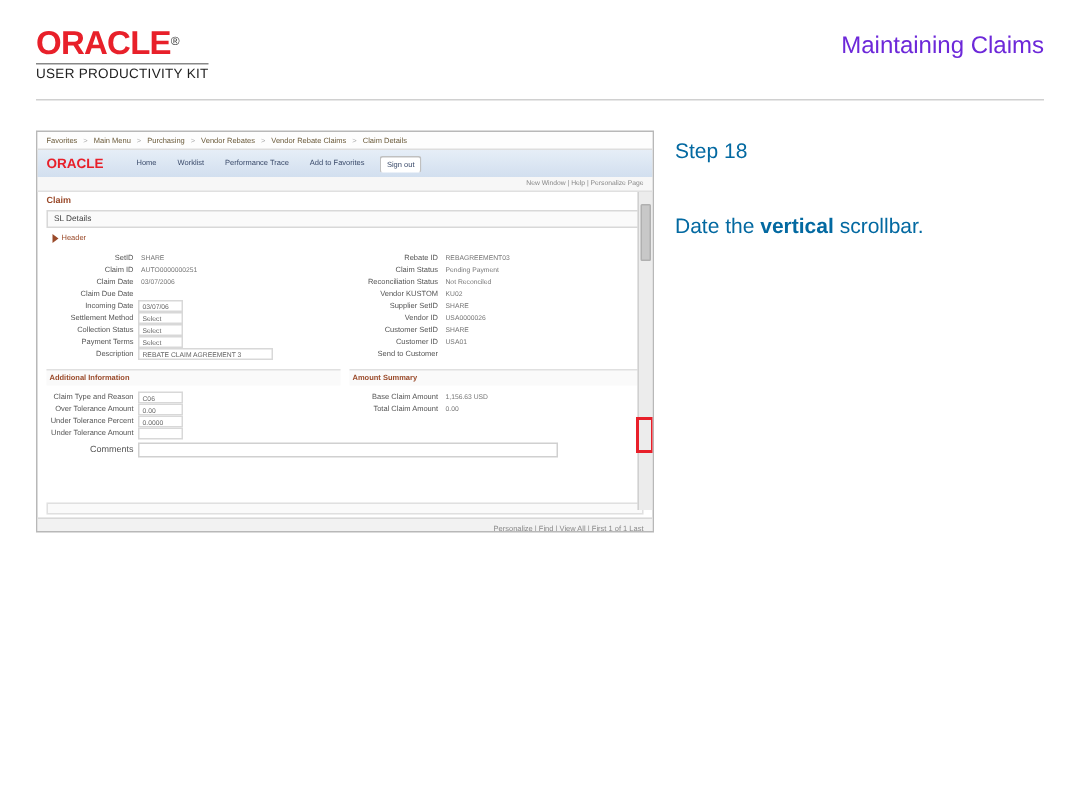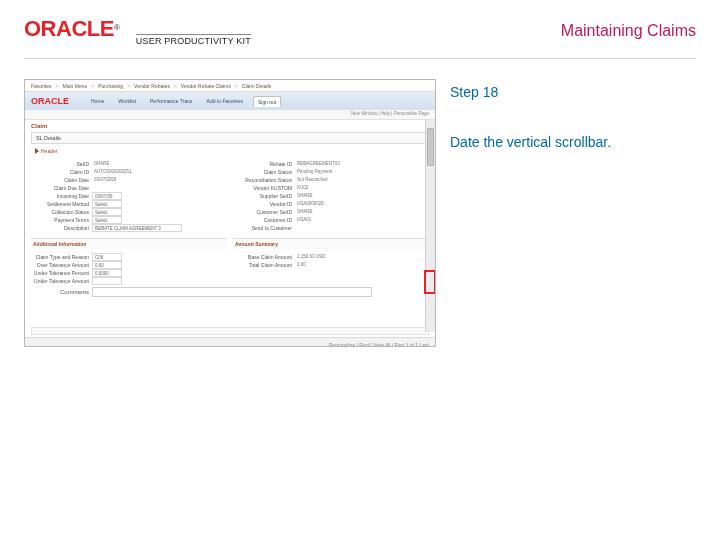--- a/index.html
+++ b/index.html
@@ -1,22 +1,22 @@
 <!DOCTYPE html>
 <html><head>
 <meta charset="utf-8">
 <style>
   * { box-sizing: border-box; margin: 0; padding: 0; }
   body { width: 720px; height: 540px; font-family: Arial, Helvetica, sans-serif; background: #fff; position: relative; }
   .header { display: flex; justify-content: space-between; align-items: flex-start; padding: 16px 24px 8px 24px; }
-  .brand { display: flex; flex-direction: row; gap: 16px; }
+  .brand { display: flex; flex-direction: column; }
   .brand-logo { font-family: Arial, sans-serif; font-weight: bold; color: #e8202a; font-size: 22px; letter-spacing: -0.5px; }
   .brand-tm { font-size: 8px; color: #333; vertical-align: super; }
-  .brand-sub { font-size: 9px; color: #222; border-top: 1px solid #888; margin-top: 18px; padding-top: 1px; letter-spacing: 0.2px; }
-  .doc-title { font-size: 16px; color: #be185d; padding-top: 6px; }
+  .brand-sub { font-size: 9px; color: #222; border-top: 1px solid #888; margin-top: 0; padding-top: 1px; letter-spacing: 0.2px; }
+  .doc-title { font-size: 16px; color: #6d28d9; padding-top: 6px; }
   .divider { height: 1px; background: #d0d0d0; margin: 4px 24px 20px 24px; }
   .content { display: flex; padding: 0 24px; gap: 14px; }
   .shot-wrap { width: 412px; flex: 0 0 412px; }
   .shot { width: 412px; height: 268px; border: 1px solid #b8b8b8; position: relative; background: #fff; font-size: 6px; color: #444; overflow: hidden; }
   .shot-breadcrumb { height: 12px; background: #fdfdfd; border-bottom: 1px solid #ddd; display: flex; align-items: center; padding: 0 6px; gap: 4px; font-size: 5px; color: #6a5a3a; }
   .shot-breadcrumb span.sep { color: #aaa; }
   .shot-topbar { height: 18px; background: linear-gradient(#e6eef7,#d2dfef); display: flex; align-items: center; padding: 0 6px; gap: 6px; font-size: 5px; color: #3a4a6a; }
   .shot-logo { font-weight: bold; color: #e8202a; font-size: 9px; margin-right: 12px; }
   .shot-tab { padding: 2px 4px; border-radius: 2px; }
   .shot-tab.active { background: #fff; border: 1px solid #c0c0c0; border-bottom: none; }
@@ -36,21 +36,21 @@
   .comments-row { padding: 2px 6px; }
   .comments-box { width: 280px; height: 10px; border: 1px solid #d0d0d0; background: #fff; }
   .shot-gap { height: 28px; }
   .shot-status { margin: 0 6px 2px 6px; border: 1px solid #e0e0e0; height: 8px; background: #fafafa; font-size: 4.5px; color: #888; padding: 0 2px; }
   .shot-footer { height: 14px; background: #f2f2f2; border-top: 1px solid #d8d8d8; display: flex; justify-content: space-between; align-items: center; padding: 0 6px; font-size: 5px; color: #888; }
   .scroll-track { position: absolute; right: 0; top: 40px; bottom: 14px; width: 10px; background: #ececec; border-left: 1px solid #d0d0d0; }
   .scroll-thumb { position: absolute; left: 1px; right: 1px; top: 8px; height: 38px; background: #c8c8c8; border: 1px solid #b0b0b0; border-radius: 1px; }
   .highlight { position: absolute; right: -1px; width: 12px; top: 190px; height: 24px; border: 2px solid #e8202a; }
   .side-text { flex: 1; font-size: 14px; color: #0369a1; line-height: 1.6; padding-top: 2px; }
   .step { margin-bottom: 28px; }
-  .bold { font-weight: normal; }
+  .bold { font-weight: bold; }
 </style>
 </head>
 <body>
 
 <div class="header">
   <div class="brand">
     <div>
       <span class="brand-logo">ORACLE</span><span class="brand-tm">®</span>
     </div>
     <div class="brand-sub">USER PRODUCTIVITY KIT</div>

